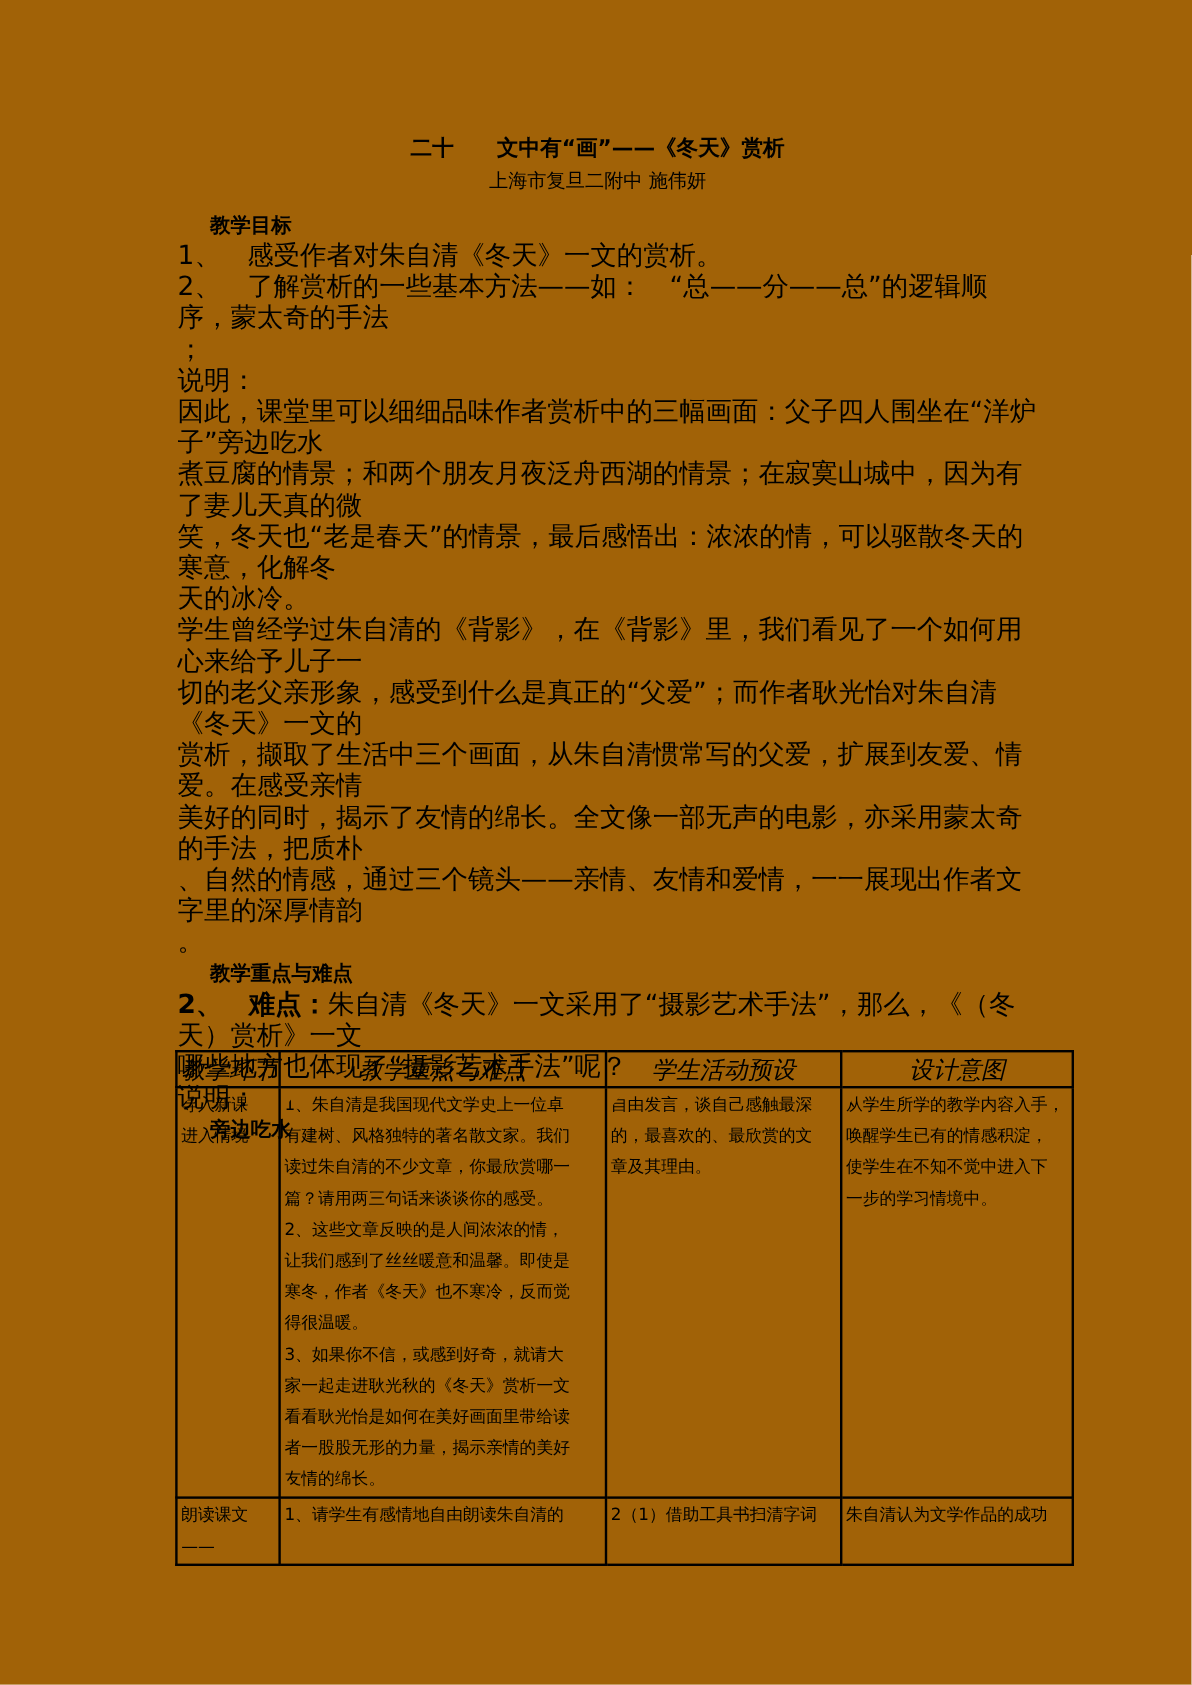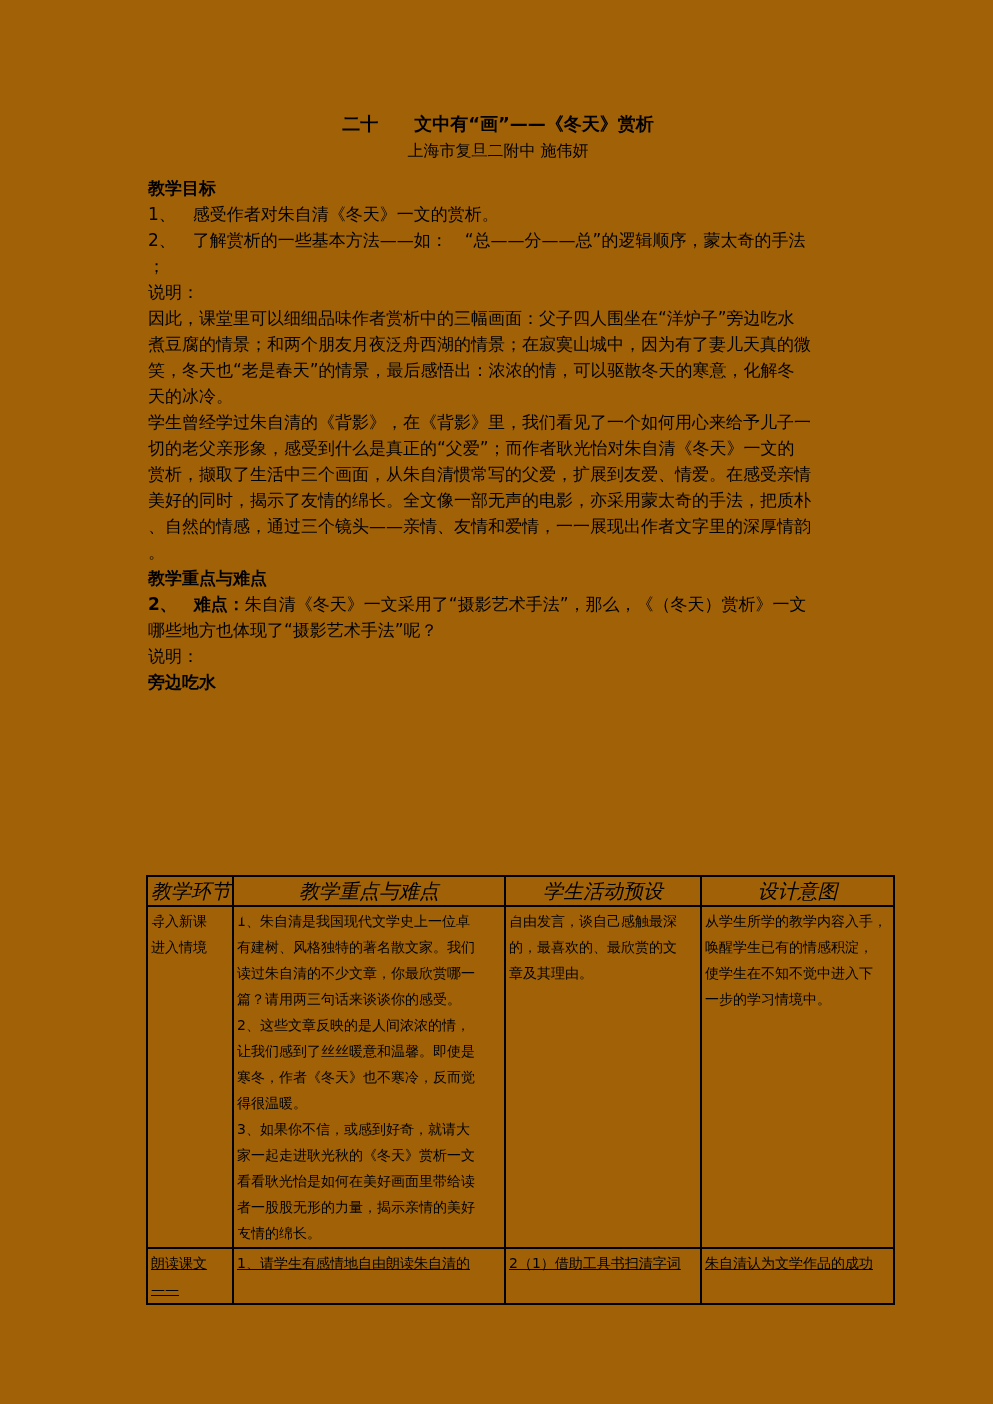--- a/index.html
+++ b/index.html
@@ -26,28 +26,29 @@
     line-height: 28px;
     white-space: pre-line;
   }
   .byline {
     width: 700px;
     text-align: center;
     font-size: 16px;
     line-height: 26px;
   }
   .bodyline {
-    font-size: 17px;
+    font-size: 22px;
     line-height: 26px;
     white-space: pre-line;
   }
   .heading {
     font-size: 17px;
     line-height: 26px;
     font-weight: bold;
+    margin-left: 27px;
   }
   .heading-first { margin-top: 11px; }
   .bold-prefix { font-weight: bold; }
   table.process {
     position: absolute;
     left: 146px;
     top: 875px;
     width: 747px;
     border-collapse: collapse;
     table-layout: fixed;
@@ -67,21 +68,21 @@
     white-space: nowrap;
     overflow: hidden;
     font-style: italic;
   }
   table.process td {
     line-height: 26px;
     white-space: pre-line;
     overflow: hidden;
   }
   tr.row-main td { height: 338px; border-radius: 29px; }
-  tr.row-cut td { height: 26px; text-decoration: underline; }
+  tr.row-cut td { height: 26px; }
 </style>
 </head>
 <body>
 
 <div class="page">
   <div class="content">
 
     <div class="doc-title">二十　　文中有“画”——《冬天》赏析</div>
     <div class="byline">上海市复旦二附中 施伟妍</div>
 

